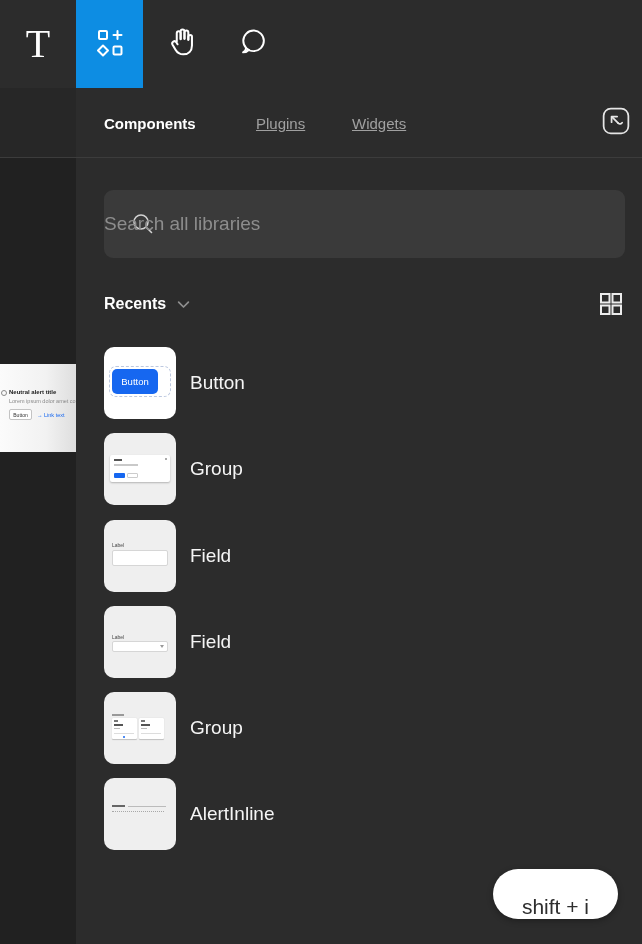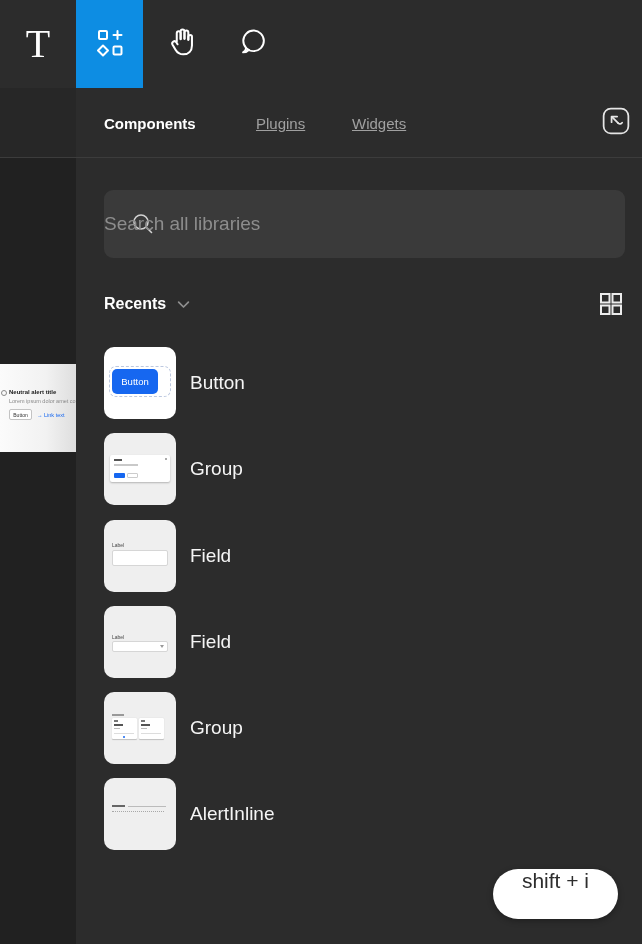--- a/index.html
+++ b/index.html
@@ -91,21 +91,21 @@
   .mock-gcard .gl4 { position:absolute; left:2px; top:15px; width:20px; height:1px; background:#ddd; }
   .mock-gcard .gdot { position:absolute; left:11px; bottom:1.5px; width:2px; height:2px; border-radius:50%; background:#1667f0; }
   .mock-radio-title { position:absolute; left:10px; top:23px; font-size:4.5px; font-weight:bold; color:#333; white-space:nowrap; }
   .radio-row { position:absolute; left:10px; display:flex; align-items:center; gap:3px; }
   .radio-row .r-on  { width:5px; height:5px; border-radius:50%; background:#1667f0; border:1px solid #1667f0; }
   .radio-row .r-off { width:5px; height:5px; border-radius:50%; background:#fff; border:1px solid #999; }
   .radio-row .r-txt { font-size:4.5px; color:#666; }
 
   .shortcut-pill {
     position:absolute; right:24px; bottom:25px; height:50px; padding:0 29px;
-    background:#ffffff; border-radius:26px; display:flex; align-items:flex-start;
+    background:#ffffff; border-radius:26px; display:flex; align-items:flex-end;
     font-size:21px; color:#2e2e2e; box-shadow:0 2px 6px rgba(0,0,0,.3);
   }
 </style>
 </head>
 <body>
 
 <div class="screen">
 
   <div class="toolbar">
     <div class="tool t-tool">

